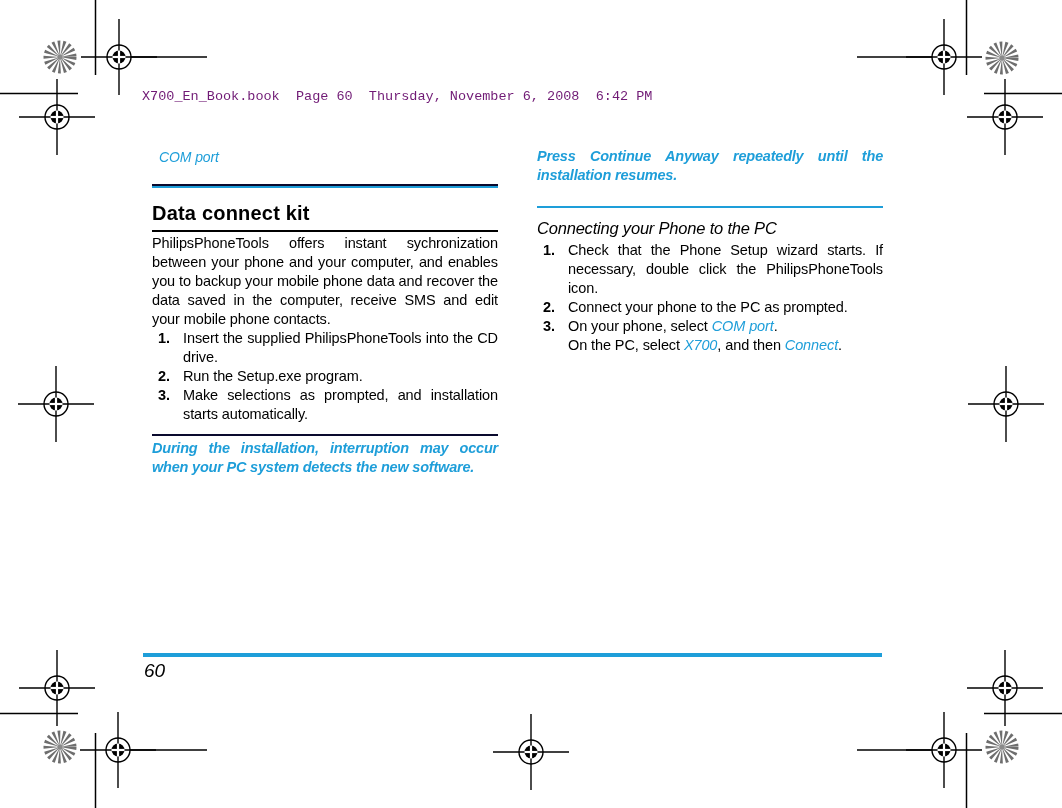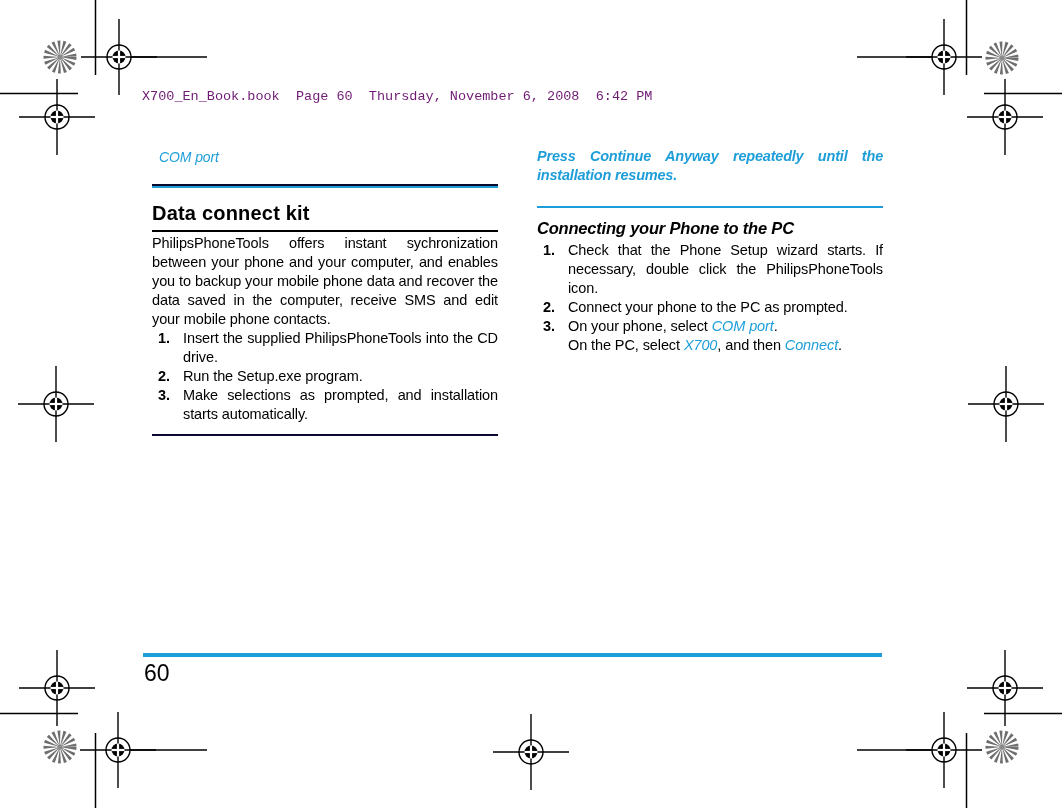--- a/index.html
+++ b/index.html
@@ -16,35 +16,35 @@
   .defrow{display:flex;}
   .defterm{width:102px;flex:0 0 102px;padding-left:7px;box-sizing:border-box;
        color:var(--blue);font-style:italic;font-size:14px;text-align:left;}
   .deftext{flex:1;}
   .note{color:var(--blue);font-weight:bold;font-style:italic;letter-spacing:-0.2px;}
   .rule-dark{height:0;border-top:2px solid #0a0a2e;margin:0;}
   .rule-blue{height:0;border-top:2.5px solid var(--blue);margin:0;}
   .rule-black{height:0;border-top:2.5px solid #000;margin:0;}
   .h1{font-size:20px;font-weight:bold;text-align:left;letter-spacing:0.2px;
       margin:13px 0 5px 0;line-height:24px;}
-  .h2{font-size:16.5px;font-weight:bold;font-style:italic;text-align:left;
+  .h2{font-size:16.5px;font-weight:normal;font-style:italic;text-align:left;
       letter-spacing:-0.2px;margin:5px 0 2px 0;line-height:21px;}
   .para{margin:2px 0 0 0;}
   .steps{margin:0;}
   .step{display:flex;}
   .stepnum{flex:0 0 31px;width:31px;font-weight:bold;text-align:left;padding-left:6px;
       box-sizing:border-box;}
   .steptext{flex:1;}
   .blue-it{color:var(--blue);font-style:italic;}
   .mt17{margin-top:17px;} .mt10{margin-top:10px;}
   .pt3{padding-top:3px;} .pb3{padding-bottom:21px;}
   .bottom-rule{position:absolute;left:143px;top:653px;width:739px;height:4px;
       background:var(--blue);z-index:2;}
   .page-number{position:absolute;left:144px;top:660px;z-index:2;
-      font-size:23px;letter-spacing:0;}
+      font-size:19px;font-style:italic;letter-spacing:0;}
   :root{--blue:#1e9ed9;}
 </style>
 </head>
 <body>
 
 <svg class="marks" width="1062" height="808" viewBox="0 0 1062 808" aria-hidden="true">
   <defs>
     <g id="reg" stroke="#000" stroke-width="1.4">
       <line x1="-38" y1="0" x2="38" y2="0"></line>
       <line x1="0" y1="-38" x2="0" y2="38"></line>
@@ -122,20 +122,21 @@
       <div class="stepnum">2.</div>
       <div class="steptext">Run the Setup.exe program.</div>
     </div>
     <div class="step">
       <div class="stepnum">3.</div>
       <div class="steptext">Make selections as prompted, and installation starts automatically.</div>
     </div>
   </div>
 
   <div class="rule-dark mt10"></div>
+  <div class="note pt3">During the installation, interruption may occur when your PC system detects the new software.</div>
 </div>
 
 <div class="col col-right">
 
   <div class="note pb3">Press Continue Anyway repeatedly until the installation resumes.</div>
   <div class="rule-blue"></div>
 
   <div class="h2 mt10">Connecting your Phone to the PC</div>
 
   <div class="steps">

